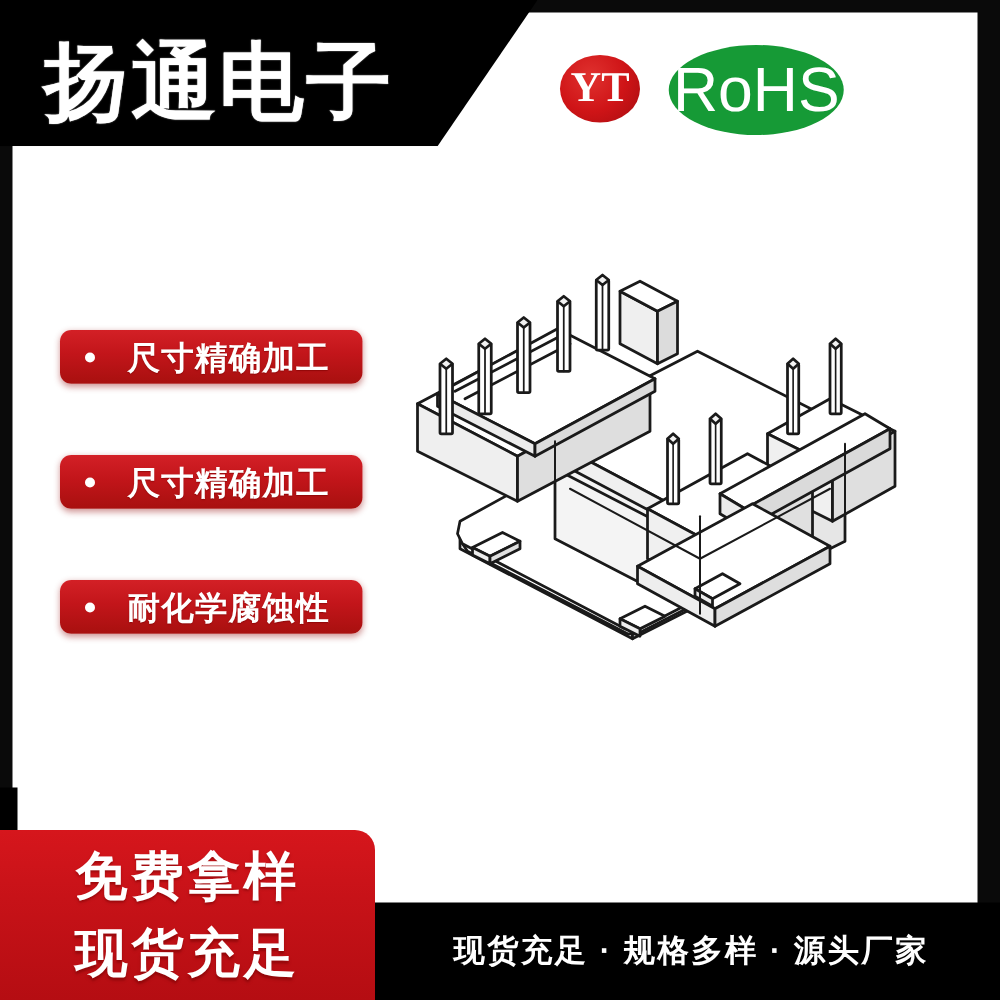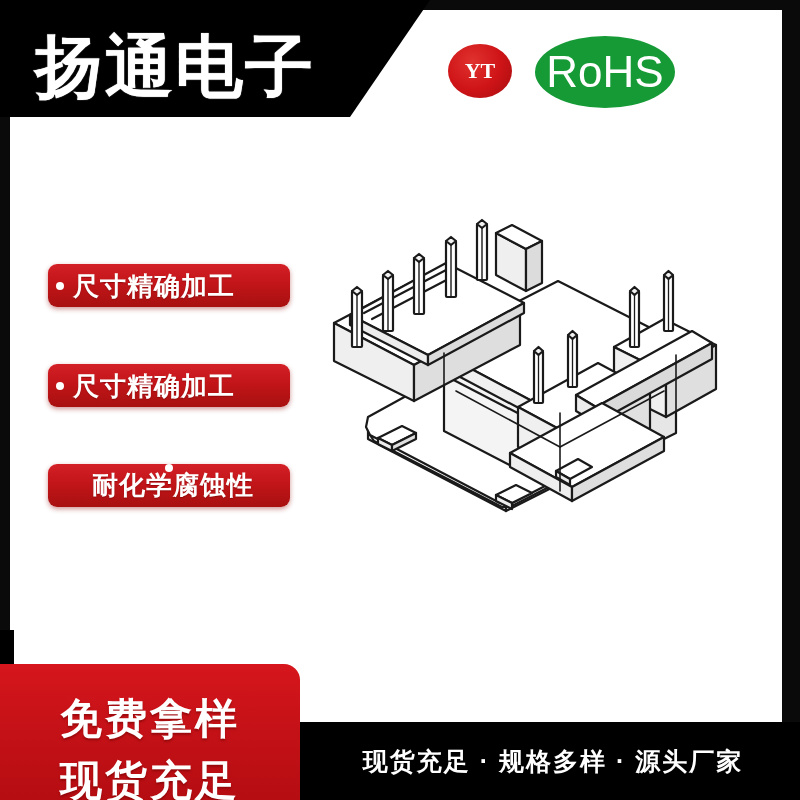--- a/index.html
+++ b/index.html
@@ -51,37 +51,37 @@
     left:448px;top:44px;
     width:64px;height:54px;
     border-radius:50%;
     background:radial-gradient(circle at 38% 32%, #e0322f 0%, #cf1417 52%, #a50d10 100%);
     z-index:6;
     display:flex;align-items:center;justify-content:center;
   }
   .yt-logo span{
     font-family:"Liberation Serif","DejaVu Serif",serif;
     font-weight:bold;
-    font-size:22px;
+    font-size:34px;
     color:#ffffff;
     letter-spacing:0px;
     line-height:1;
     text-align:right;
   }
   .rohs-badge{
     position:absolute;
     left:535px;top:36px;
     width:140px;height:72px;
     border-radius:50%;
     background:#169a36;
     z-index:6;
     display:flex;align-items:center;justify-content:center;
   }
   .rohs-badge span{
-    font-size:44px;
+    font-size:50px;
     color:#ffffff;
     line-height:1;
     letter-spacing:0px;
   }
 
   
   .features{
     position:absolute;
     left:48px;top:264px;
     width:245px;
@@ -89,24 +89,25 @@
   }
   .feature-badge{
     position:relative;
     width:242px;height:43px;
     margin-bottom:57px;
     border-radius:9px;
     background:linear-gradient(180deg,#d32026 0%,#c2151a 45%,#a8100f 100%);
     box-shadow:0 2px 5px rgba(150,20,20,.45);
     display:flex;
     align-items:center;
-    padding-left:8px;
+    padding-left:20px;
     box-sizing:border-box;
-  }
-  .feature-badge:last-child{margin-bottom:0;flex-direction:column;}
+    gap:17px;
+  }
+  .feature-badge:last-child{margin-bottom:0;}
   .feature-bullet{
     width:8px;height:8px;
     border-radius:50%;
     background:#ffffff;
     flex:0 0 auto;
     margin-right:9px;
   }
   .feature-text{
     font-size:26px;
     font-weight:bold;
@@ -158,21 +159,21 @@
     white-space:nowrap;
     line-height:1;
   }
   .footer-red{
     position:absolute;
     left:0;top:664px;
     width:300px;height:136px;
     background:linear-gradient(180deg,#d6161c 0%,#c71218 40%,#b50d12 100%);
     border-top-right-radius:16px;
     z-index:7;
-    padding-top:24px;
+    padding-top:6px;
     box-sizing:border-box;
   }
   .footer-red-line{
     font-size:42px;
     font-weight:bold;
     color:#ffffff;
     letter-spacing:3px;
     line-height:62px;
     text-align:center;
     white-space:nowrap;

